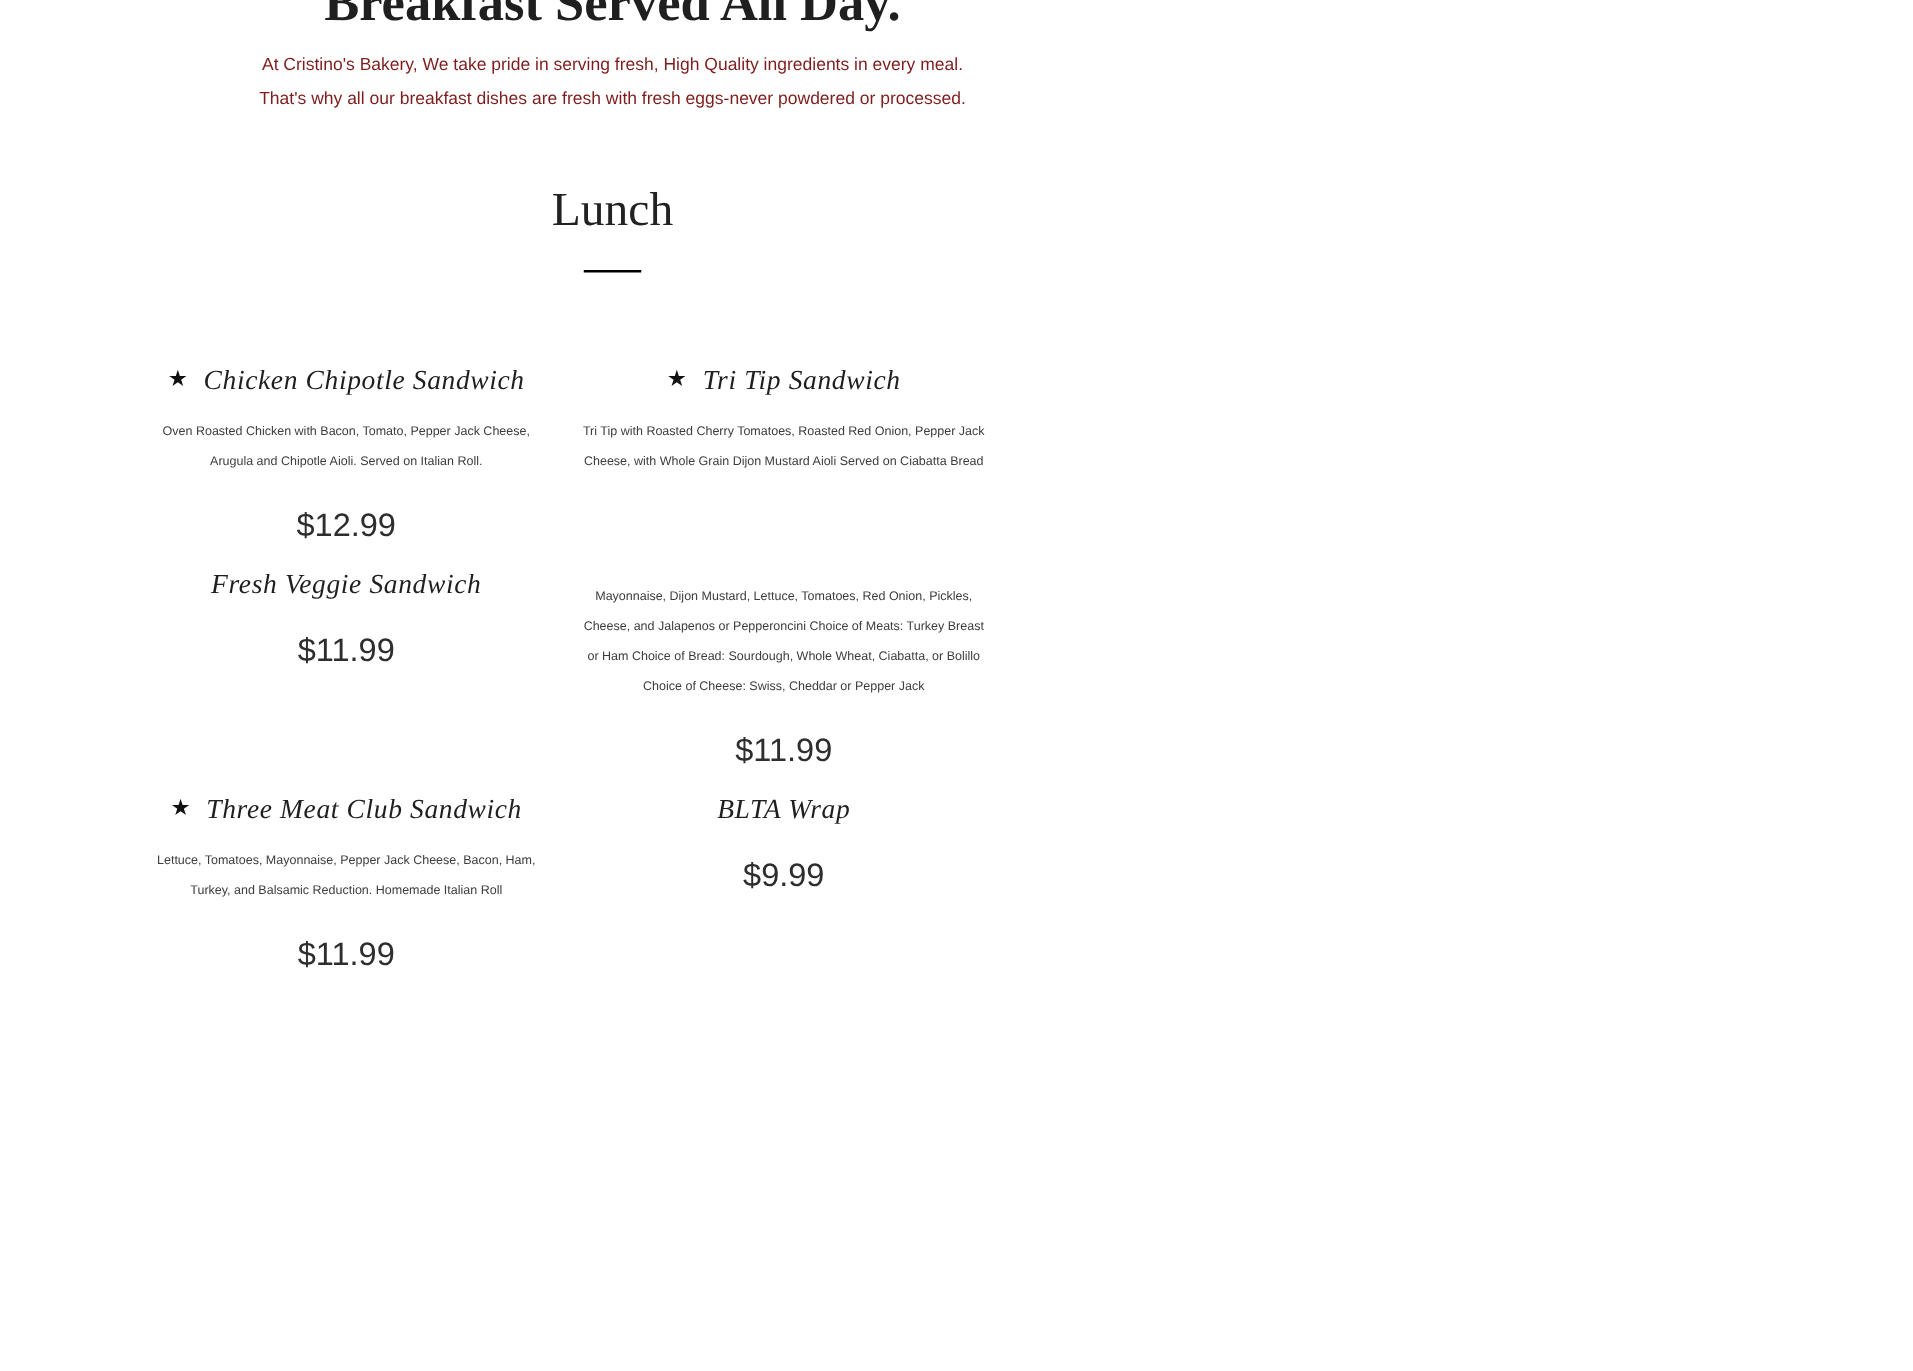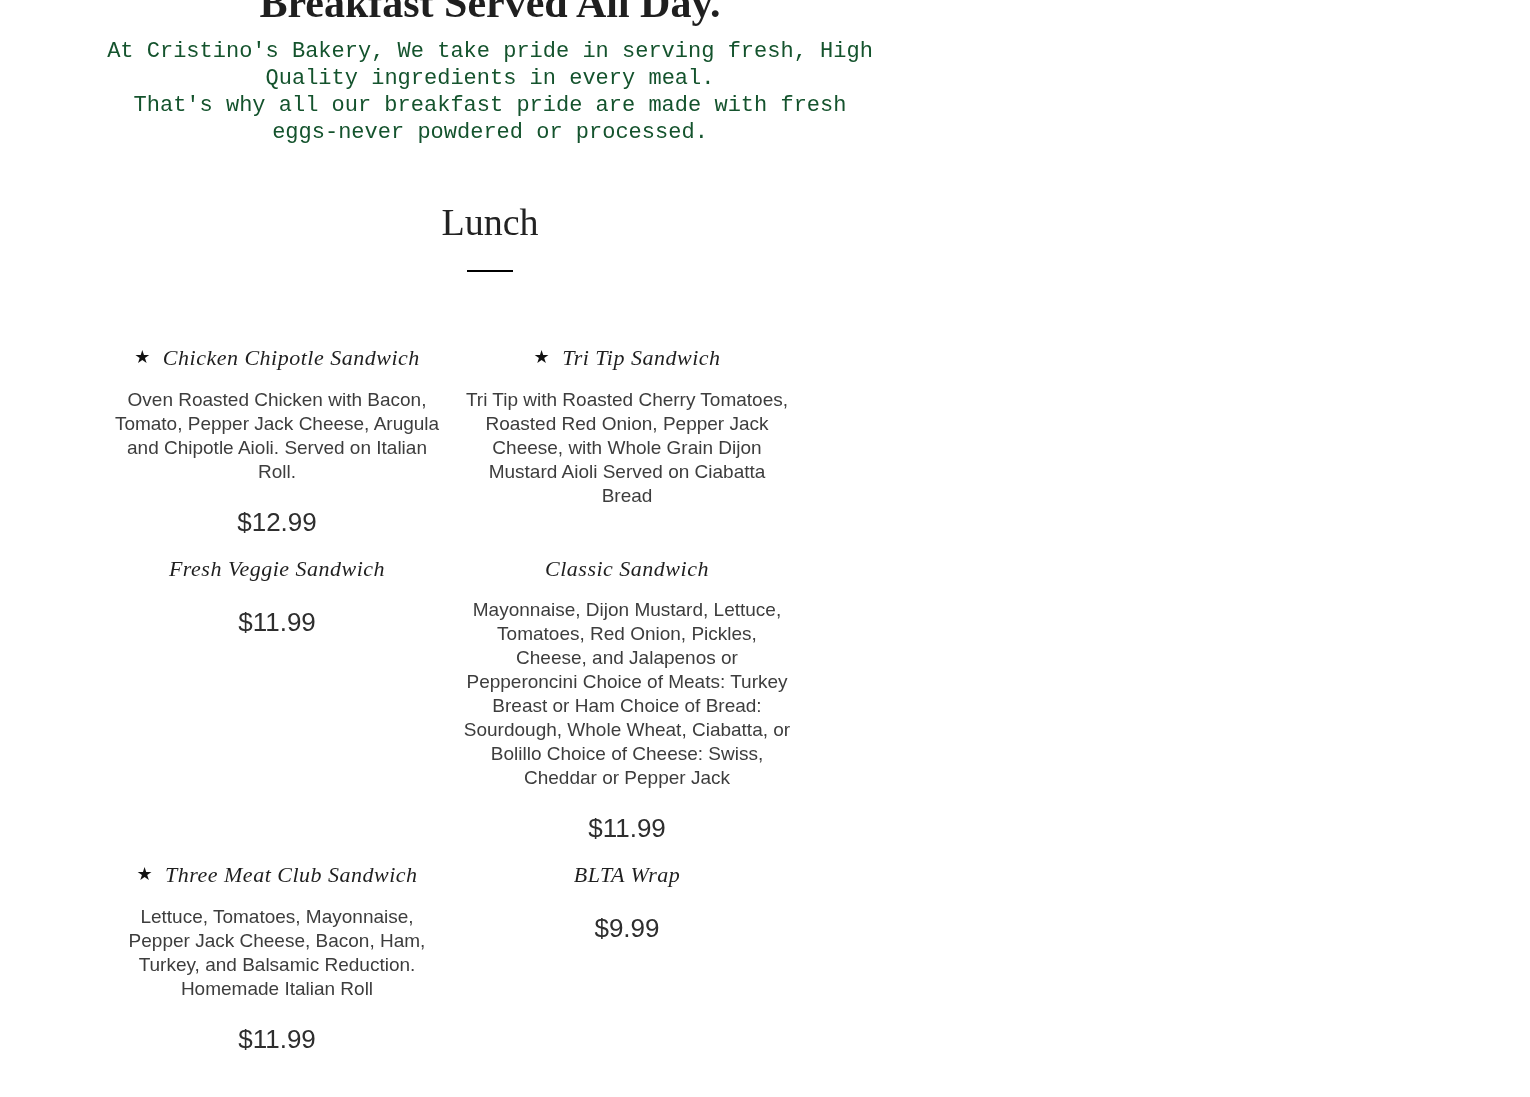--- a/index.html
+++ b/index.html
@@ -31,24 +31,23 @@
     font-family:"Liberation Serif","DejaVu Serif",serif;
     font-weight:700;
     font-size:42px;
     line-height:1.2;
     letter-spacing:0px;
     color:var(--text-heading);
     margin:-22px 0 0 0;            
   }
   .intro{
     margin:10px 0 0 0;
-    font-size:22px;
+    font-size:14px;
     line-height:27px;
-    color:#14532d;
-    font-family:Liberation Mono, monospace;
+    color:#7f1d1d;
   }
   .section-heading{
     font-family:"Liberation Serif","DejaVu Serif",serif;
     font-weight:400;
     font-size:38px;
     line-height:1.3;
     color:#222222;
     margin:52px 0 0 0;
   }
   .divider{
@@ -85,21 +84,21 @@
     font-style:normal;
     font-size:18px;
     margin-right:12px;
     position:relative;
     top:-2px;
     color:#111111;
   }
   .star:empty{display:none;}
   .item-desc{
     margin:14px 0 0 0;
-    font-size:19px;
+    font-size:10px;
     line-height:24px;
     color:var(--text-body);
   }
   .item-desc:empty{display:none;}
   .item-price{
     margin:26px 0 0 0;
     font-size:26px;
     line-height:24px;
     color:var(--text-price);
   }
@@ -115,21 +114,21 @@
 </style>
 </head>
 <body>
 
 <div class="page">
 
   <div class="header-block">
     <h1 class="page-title">Breakfast Served All Day.</h1>
     <div class="intro">
       <div>At Cristino's Bakery, We take pride in serving fresh, High Quality ingredients in every meal.</div>
-      <div>That's why all our breakfast pride are made with fresh eggs-never powdered or processed.</div>
+      <div>That's why all our breakfast dishes are fresh with fresh eggs-never powdered or processed.</div>
     </div>
     <h2 class="section-heading">Lunch</h2>
     <hr class="divider">
   </div>
 
   <section class="menu-grid">
 
     <article class="item">
       <h3 class="item-title"><span class="star">★</span><span>Chicken Chipotle Sandwich</span></h3>
       <p class="item-desc">Oven Roasted Chicken with Bacon, Tomato, Pepper Jack Cheese, Arugula and Chipotle Aioli. Served on Italian Roll.</p>
@@ -142,21 +141,20 @@
       <p class="item-desc">Tri Tip with Roasted Cherry Tomatoes, Roasted Red Onion, Pepper Jack Cheese, with Whole Grain Dijon Mustard Aioli Served on Ciabatta Bread</p>
 
     </article>
 
     <article class="item">
       <h3 class="item-title"><span>Fresh Veggie Sandwich</span></h3>
       <div class="item-price">$11.99</div>
     </article>
 
     <article class="item">
-      <h3 class="item-title"><span>Classic Sandwich</span></h3>
       <p class="item-desc">Mayonnaise, Dijon Mustard, Lettuce, Tomatoes, Red Onion, Pickles, Cheese, and Jalapenos or Pepperoncini Choice of Meats: Turkey Breast or Ham Choice of Bread: Sourdough, Whole Wheat, Ciabatta, or Bolillo Choice of Cheese: Swiss, Cheddar or Pepper Jack</p>
       <div class="item-price">$11.99</div>
 
     </article>
 
     <article class="item">
       <h3 class="item-title"><span class="star">★</span><span>Three Meat Club Sandwich</span></h3>
       <p class="item-desc">Lettuce, Tomatoes, Mayonnaise, Pepper Jack Cheese, Bacon, Ham, Turkey, and Balsamic Reduction. Homemade Italian Roll</p>
       <div class="item-price">$11.99</div>
 

